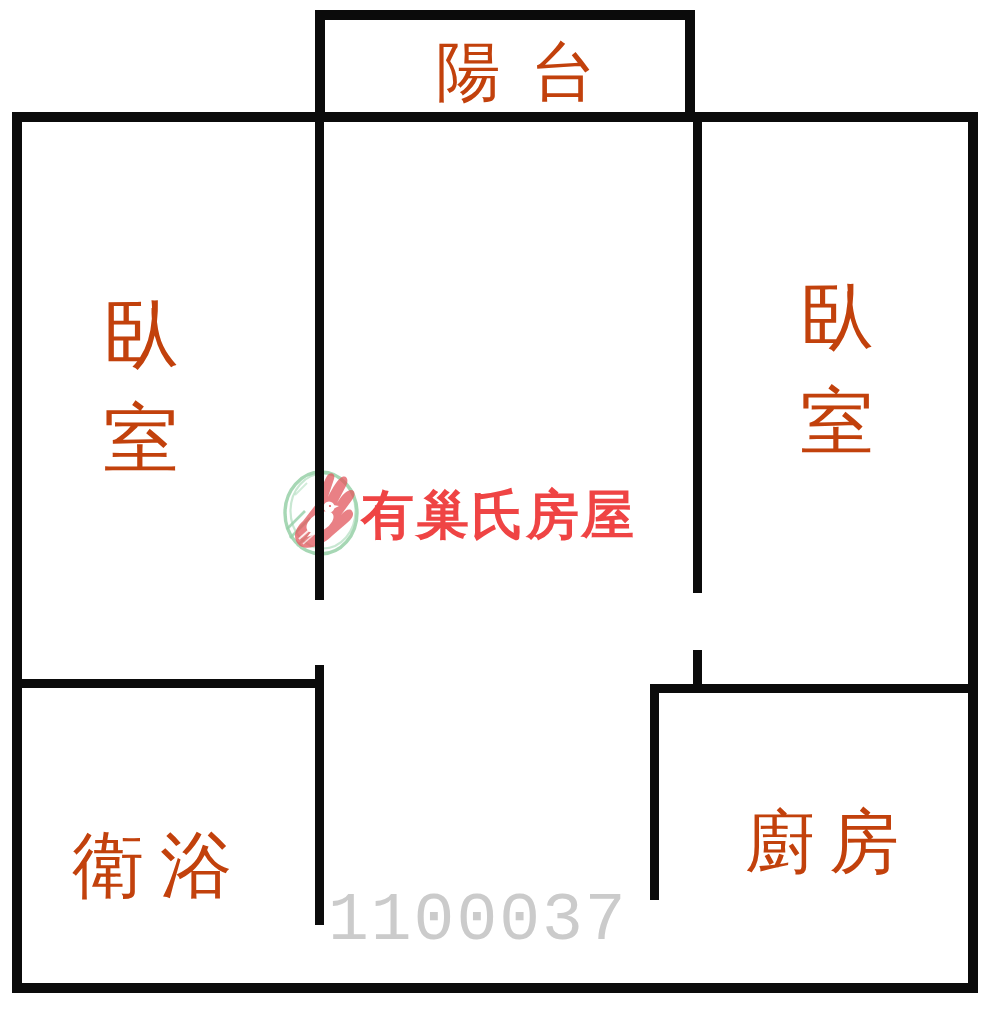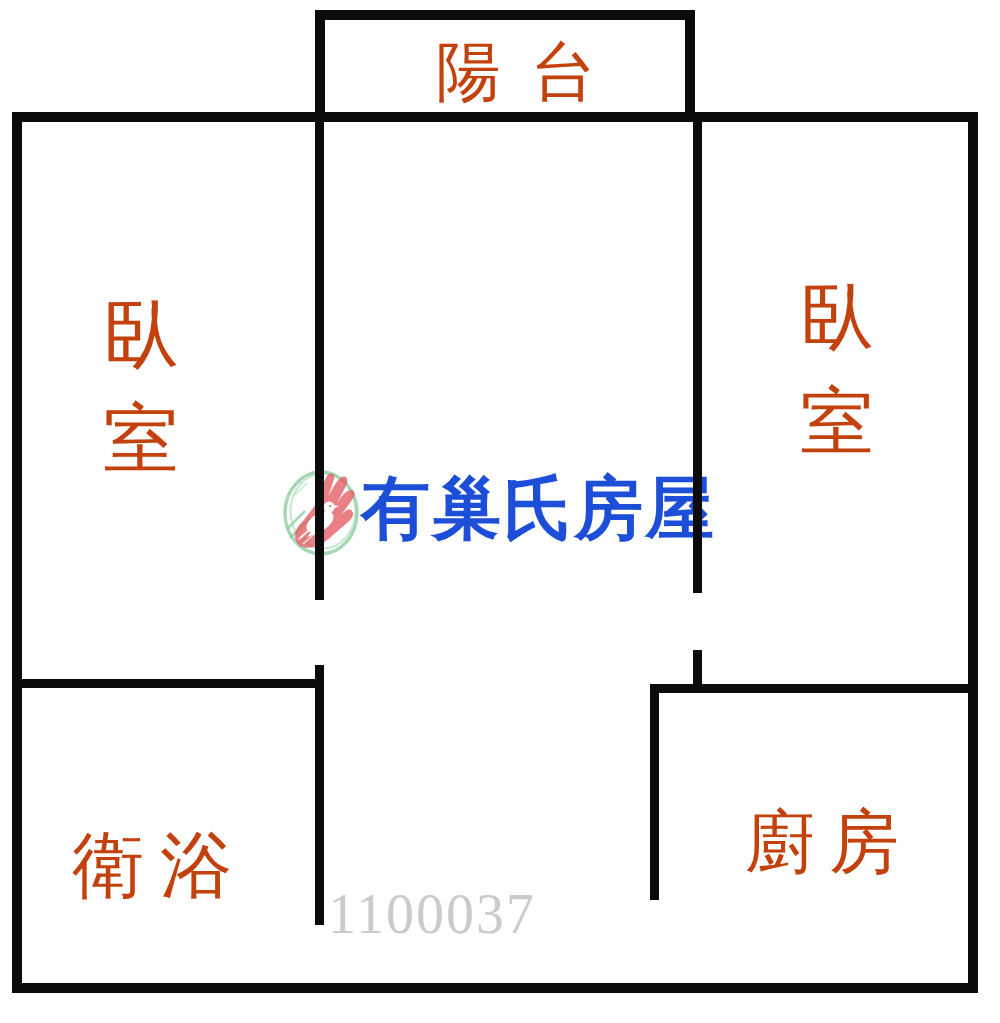--- a/index.html
+++ b/index.html
@@ -25,33 +25,33 @@
   }
   .v-label { text-align: center; }
   .v-label span { display: block; }
   #balcony-label   { left: 436px; top: 28px;  font-size: 65px; letter-spacing: 30px; }
   #bedroom-left-label  { left: 100px; top: 280px; width: 82px; font-size: 76px; line-height: 106px; }
   #bedroom-right-label { left: 796px; top: 262px; width: 82px; font-size: 74px; line-height: 106px; }
   #bathroom-label  { left: 72px;  top: 818px; font-size: 72px; letter-spacing: 16px; }
   #kitchen-label   { left: 745px; top: 796px; font-size: 70px; letter-spacing: 14px; }
   .watermark { position: absolute; z-index: 1; }
   #brand-text {
-    left: 361px; top: 463px;
-    font-size: 69px;
+    left: 361px; top: 480px;
+    font-size: 53px;
     font-weight: bold;
     letter-spacing: 2px;
-    color: #1d4ed8;
+    color: #ef4444;
     font-family: "DejaVu Sans", "Liberation Sans", sans-serif;
     white-space: nowrap;
   }
   #photo-id {
     left: 328px; top: 882px;
-    font-size: 56px;
+    font-size: 68px;
     color: #cbcbcb;
-    font-family: Liberation Serif, serif;
+    font-family: Liberation Mono, monospace;
     letter-spacing: 2px;
     white-space: nowrap;
   }
   #brand-logo { left: 281px; top: 465px; width: 80px; height: 93px; }
 </style>
 </head>
 <body>
 
 <div id="canvas">
 

